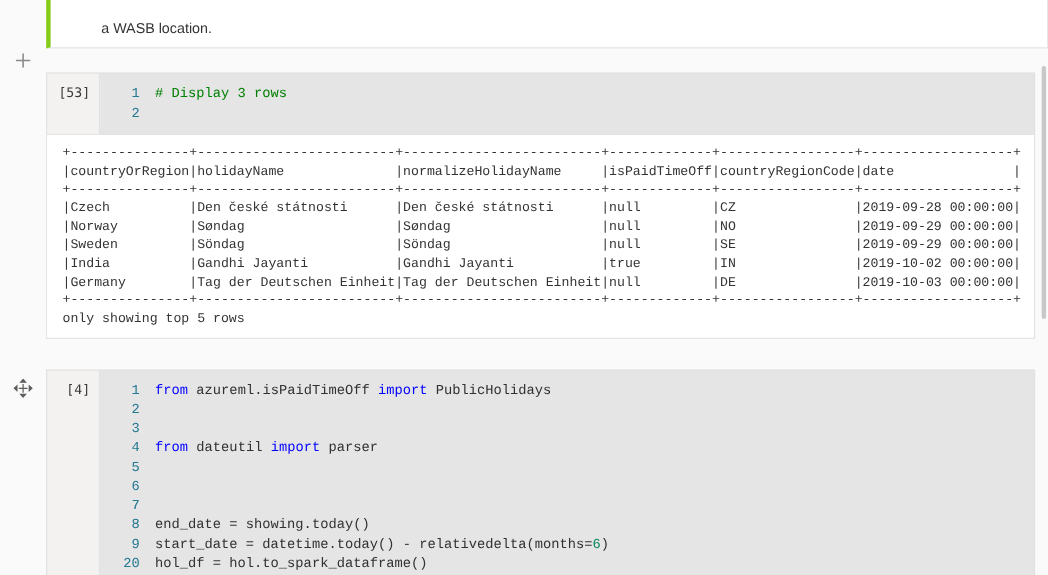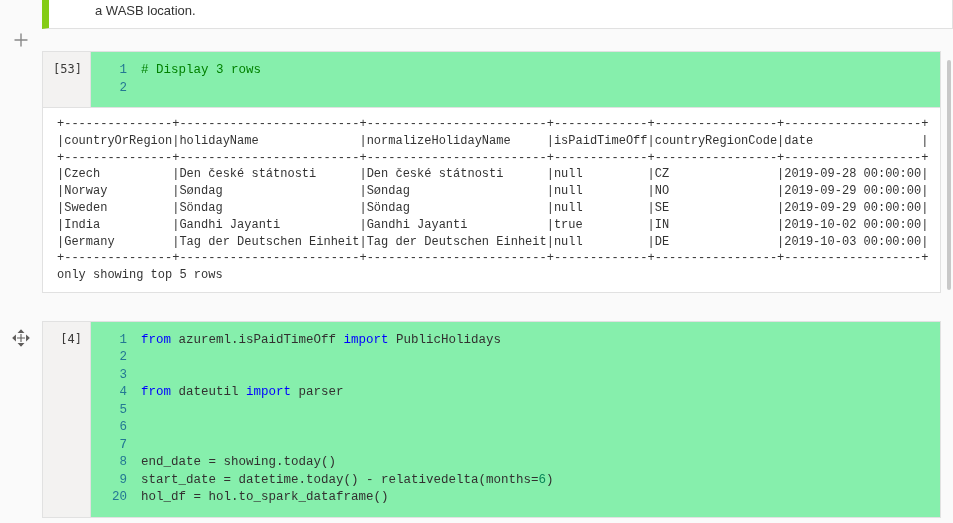--- a/index.html
+++ b/index.html
@@ -19,42 +19,42 @@
     top: 60px;
     width: 4px;
     height: 230px;
     background: #c8c8c8;
     border-radius: 2px;
   }
   .info-box {
     margin: 0 0 0 42px;
     background: #fff;
     border: 1px solid #e1e1e1;
-    border-left: 7px solid #84cc16;
+    border-left: 4px solid #84cc16;
     border-top: none;
-    padding: 3px 12px 10px 46px;
+    padding: 18px 12px 10px 46px;
     font-size: 13px;
     color: #333;
   }
   .add-cell {
     position: relative;
     height: 22px;
     width: 100%;
   }
   .add-cell svg {
     position: absolute;
     left: 14px;
     top: 4px;
   }
   .cell {
     display: flex;
     margin-left: 42px;
     margin-right: 12px;
     border: 1px solid #e1e1e1;
-    background: #86efac;
+    background: #e5e5e5;
   }
   .cell-gutter {
     width: 48px;
     background: #f3f2f1;
     text-align: right;
     padding: 10px 8px 0 0;
     font-size: 12px;
     color: #3b3a39;
     font-family: Consolas, monospace;
     border-right: 1px solid #e1e1e1;

